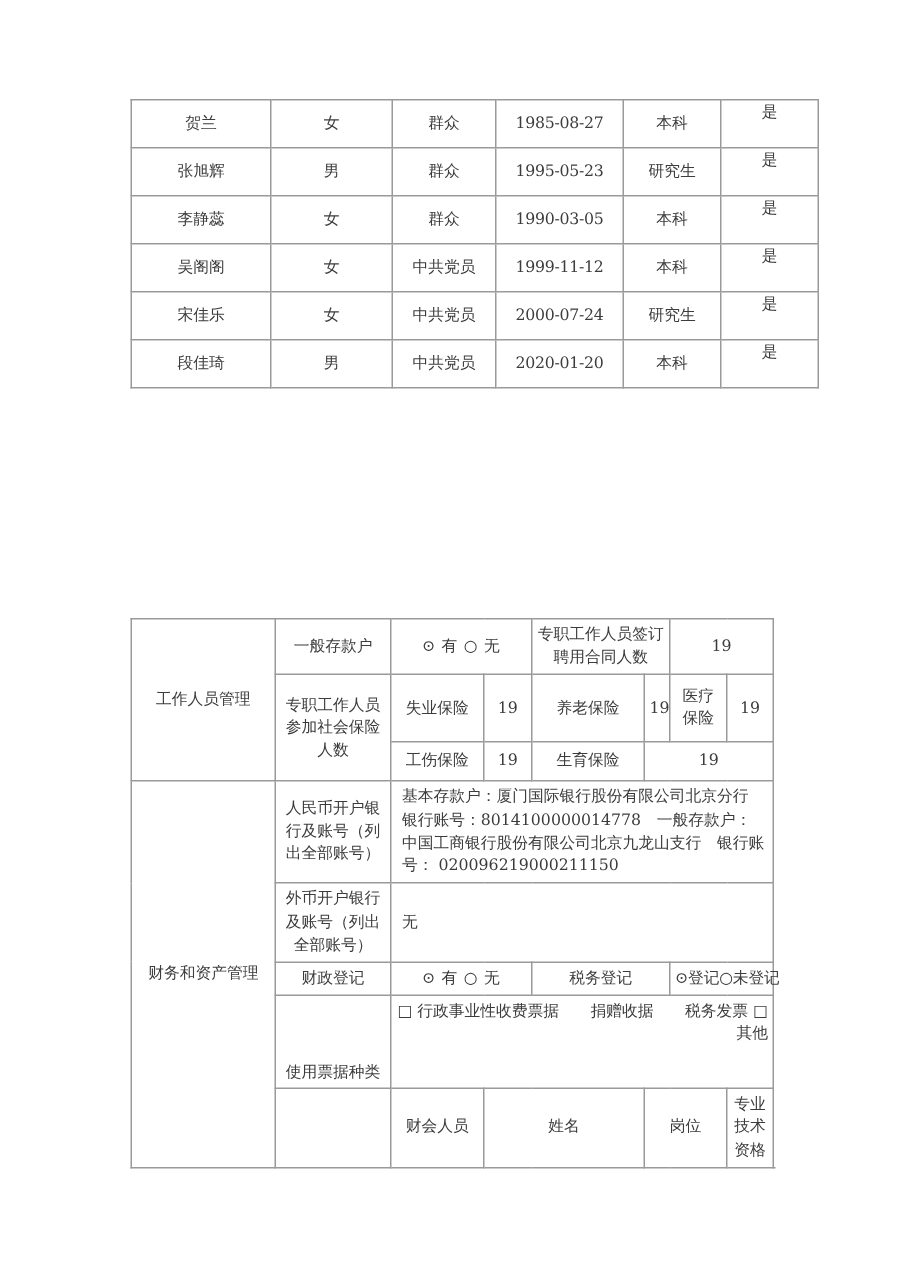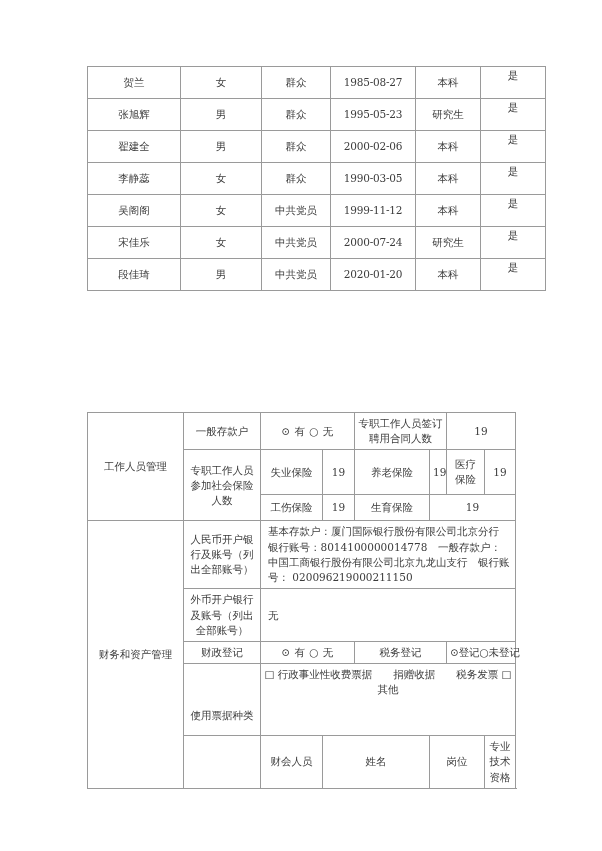--- a/index.html
+++ b/index.html
@@ -72,24 +72,25 @@
     line-height: 1.45;
   }
   .mgmt td.left-al {
     text-align: left;
     vertical-align: middle;
     padding-left: 7px;
     padding-right: 4px;
   }
   .mgmt td.bottom-al {
     vertical-align: bottom;
-    padding-bottom: 12px;
+    padding-bottom: 2px;
   }
   .mgmt td.top-al {
     vertical-align: top;
+    text-align: right;
   }
   .bank-text {
     font-size: 10.3px;
     line-height: 1.5;
     text-align: justify;
     text-align-last: left;
   }
   .nowrap { white-space: nowrap; }
   .tight { letter-spacing: -0.1px; }
   .radio-line { letter-spacing: 0.5px; }
@@ -113,28 +114,20 @@
         <td class="c-date date-txt">1985-08-27</td>
         <td class="c-edu">本科</td>
         <td class="c-yes yes-cell">是</td>
       </tr>
       <tr>
         <td>张旭辉</td>
         <td>男</td>
         <td>群众</td>
         <td class="date-txt">1995-05-23</td>
         <td>研究生</td>
-        <td class="yes-cell">是</td>
-      </tr>
-      <tr>
-        <td>翟建全</td>
-        <td>男</td>
-        <td>群众</td>
-        <td class="date-txt">2000-02-06</td>
-        <td>本科</td>
         <td class="yes-cell">是</td>
       </tr>
       <tr>
         <td>李静蕊</td>
         <td>女</td>
         <td>群众</td>
         <td class="date-txt">1990-03-05</td>
         <td>本科</td>
         <td class="yes-cell">是</td>
       </tr>

